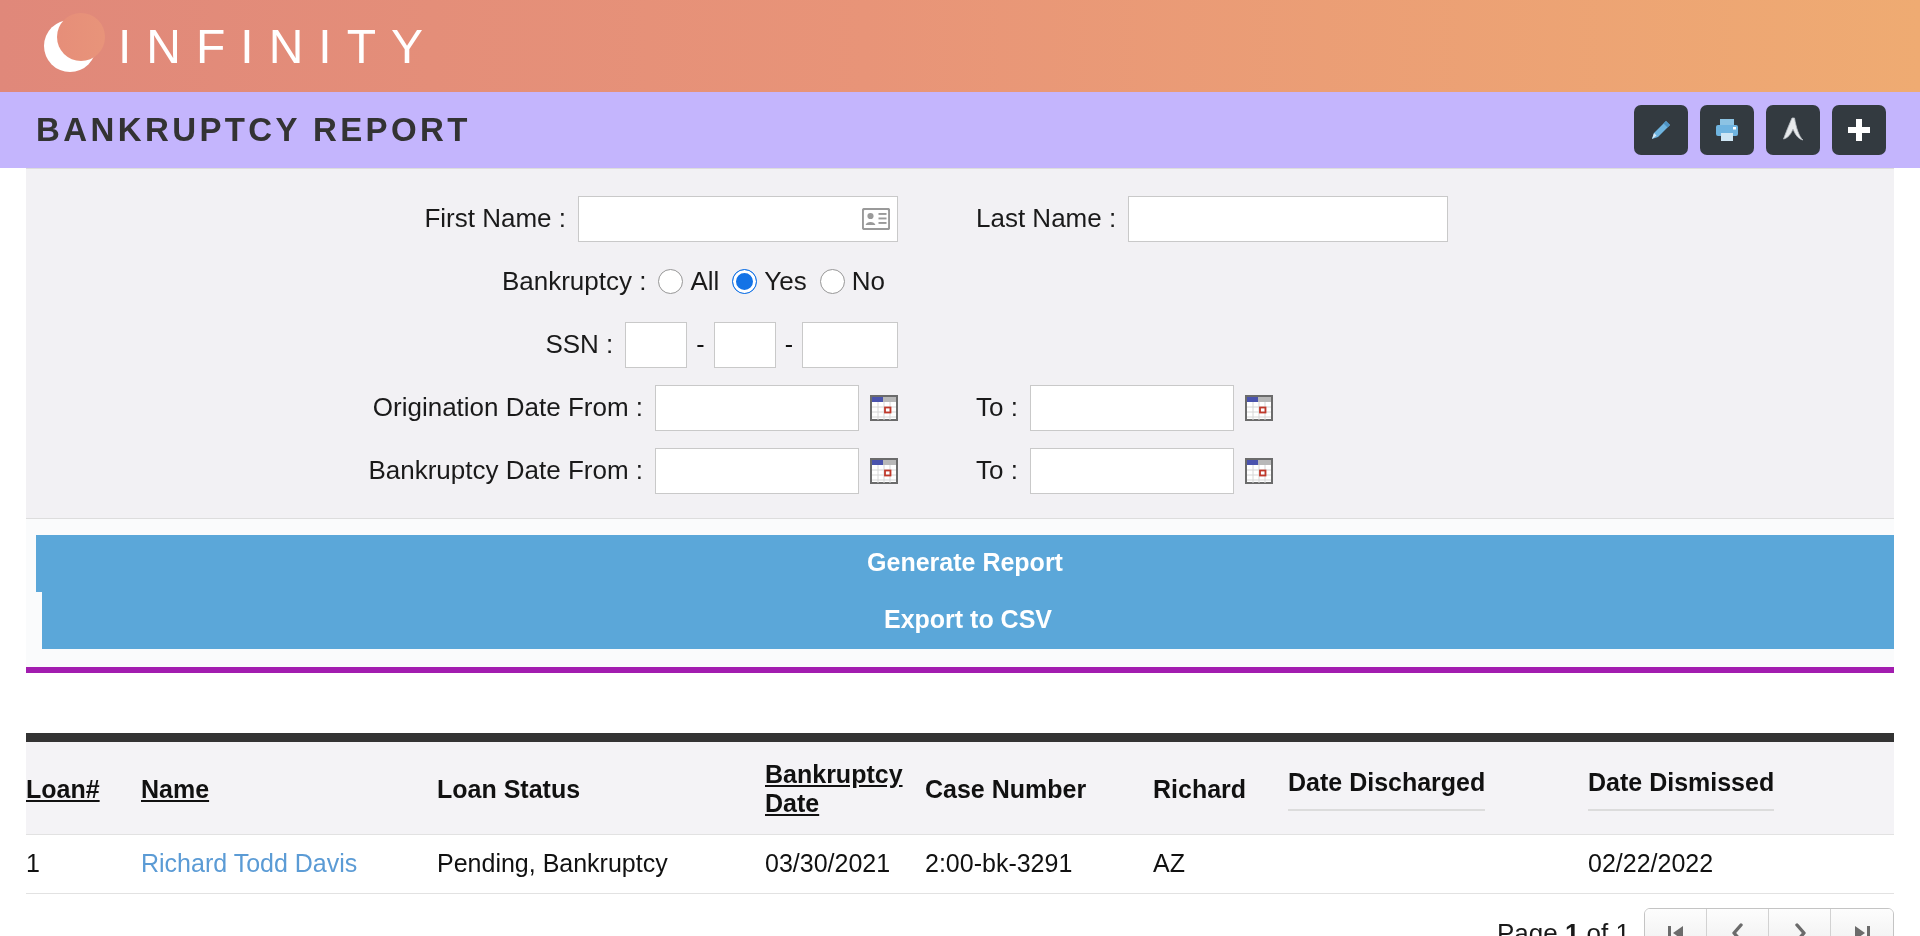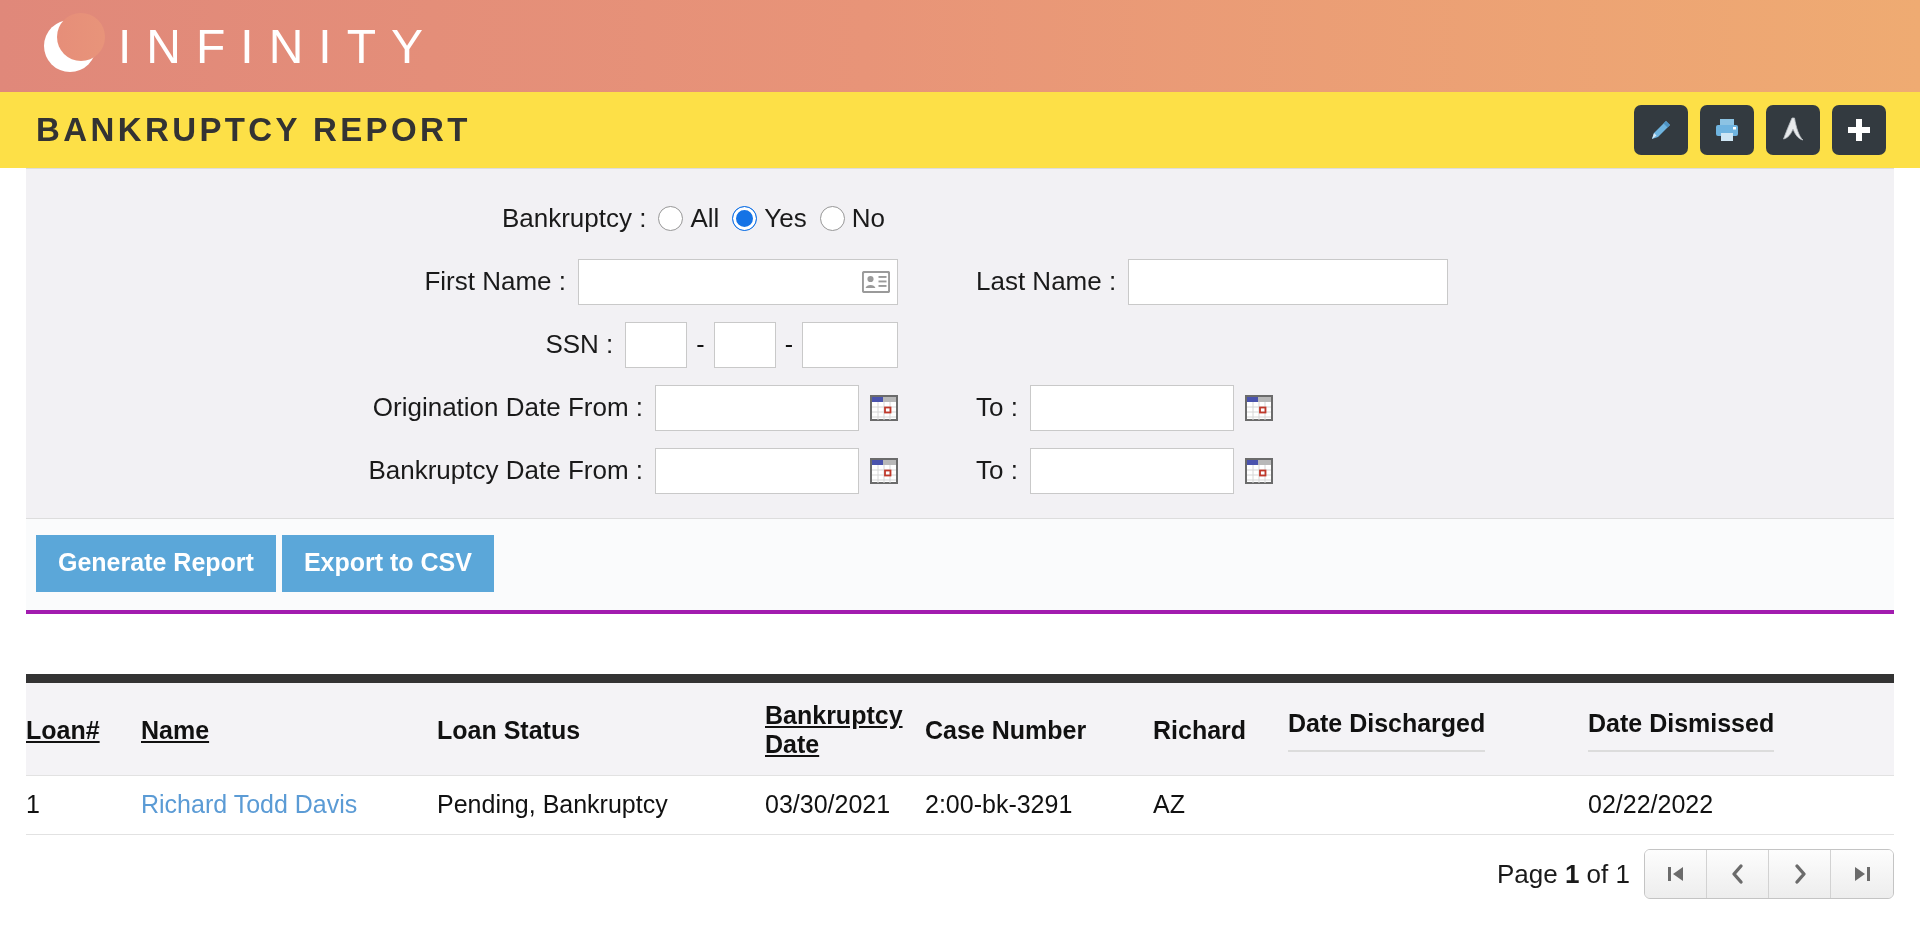--- a/index.html
+++ b/index.html
@@ -37,21 +37,21 @@
     font-size: 48px;
     font-weight: 400;
     letter-spacing: 15px;
   }
 
   
   .title-row {
     height: 76px;
     display: flex; align-items: center; justify-content: space-between;
     padding: 0 34px 0 36px;
-    background: #fde047;
+    background: #c4b5fd;
   }
   .page-title {
     font-size: 33px;
     font-weight: bold;
     color: #333333;
     letter-spacing: 3.4px;
   }
   .tool-group { display: flex; gap: 12px; }
   .tool-btn {
     width: 54px; height: 50px;
@@ -129,23 +129,24 @@
     border-color: #1473e6;
     background: #1473e6;
     box-shadow: inset 0 0 0 3px #ffffff;
   }
   .radio-label { font-size: 26px; color: #1a1a1a; }
 
   
   .action-bar {
     margin: 0 26px;
     background: #fafbfc;
-    border-bottom: 4px solid #a21caf;
+    border-bottom: 6px solid #a21caf;
     padding: 16px 0 18px 10px;
     display: flex;
+    flex-direction: column;
   }
   .btn-primary {
     background: #5ba7d9;
     color: #ffffff;
     font-size: 25px;
     font-weight: bold;
     border: none;
     padding: 13px 22px 15px 22px;
     font-family: "Liberation Sans", sans-serif;
     cursor: pointer;
@@ -267,44 +268,20 @@
         <svg width="28" height="28" viewBox="0 0 28 28">
           <path d="M11 3 H17 V11 H25 V17 H17 V25 H11 V17 H3 V11 H11 Z" fill="#ffffff"></path>
         </svg>
       </span>
     </div>
 
   </div>
 </div>
 
 <div class="filter-panel">
-
-  <div class="frow">
-    <div class="col-left">
-      <span class="flabel">Bankruptcy :</span>
-      <div class="radio-set">
-
-        <label class="radio-item">
-          <span class="radio-dot"></span>
-          <span class="radio-label">All</span>
-        </label>
-
-        <label class="radio-item">
-          <span class="radio-dot on"></span>
-          <span class="radio-label">Yes</span>
-        </label>
-
-        <label class="radio-item">
-          <span class="radio-dot"></span>
-          <span class="radio-label">No</span>
-        </label>
-
-      </div>
-    </div>
-  </div>
 
   <div class="frow">
     <div class="col-left">
       <span class="flabel">First Name :</span>
       <span class="name-wrap">
         <input class="inp inp-name" type="text" value="" style="">
         <span class="card-icon">
           <svg width="28" height="22" viewBox="0 0 28 22">
             <rect x="0.8" y="0.8" width="26.4" height="20.4" rx="2" fill="#ffffff" stroke="#9a9a9a" stroke-width="2.2"></rect>
             <circle cx="8.5" cy="8" r="3.1" fill="#9a9a9a"></circle>
@@ -312,20 +289,44 @@
             <rect x="16.5" y="5" width="8" height="1.9" fill="#9a9a9a"></rect>
             <rect x="16.5" y="9.5" width="8" height="1.9" fill="#9a9a9a"></rect>
             <rect x="16.5" y="14" width="8" height="1.9" fill="#9a9a9a"></rect>
           </svg>
         </span>
       </span>
     </div>
     <div class="col-right">
       <span class="flabel">Last Name :</span>
       <input class="inp inp-last" type="text" value="" style="">
+    </div>
+  </div>
+
+  <div class="frow">
+    <div class="col-left">
+      <span class="flabel">Bankruptcy :</span>
+      <div class="radio-set">
+
+        <label class="radio-item">
+          <span class="radio-dot"></span>
+          <span class="radio-label">All</span>
+        </label>
+
+        <label class="radio-item">
+          <span class="radio-dot on"></span>
+          <span class="radio-label">Yes</span>
+        </label>
+
+        <label class="radio-item">
+          <span class="radio-dot"></span>
+          <span class="radio-label">No</span>
+        </label>
+
+      </div>
     </div>
   </div>
 
   <div class="frow">
     <div class="col-left">
       <span class="flabel">SSN :</span>
       <input class="inp inp-ssn-a" type="text" value="" style="">
       <span class="ssn-dash">-</span>
       <input class="inp inp-ssn-b" type="text" value="" style="">
       <span class="ssn-dash">-</span>

